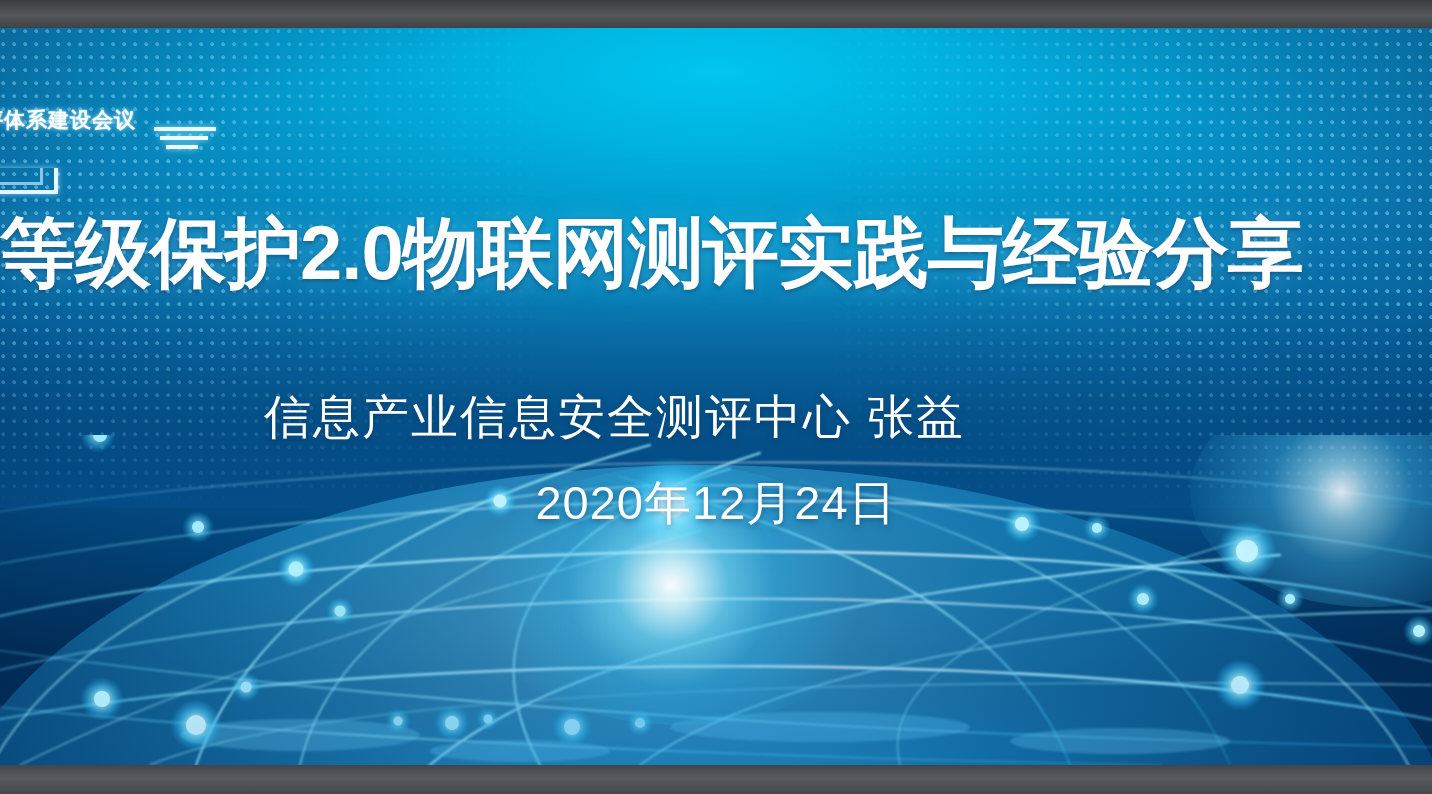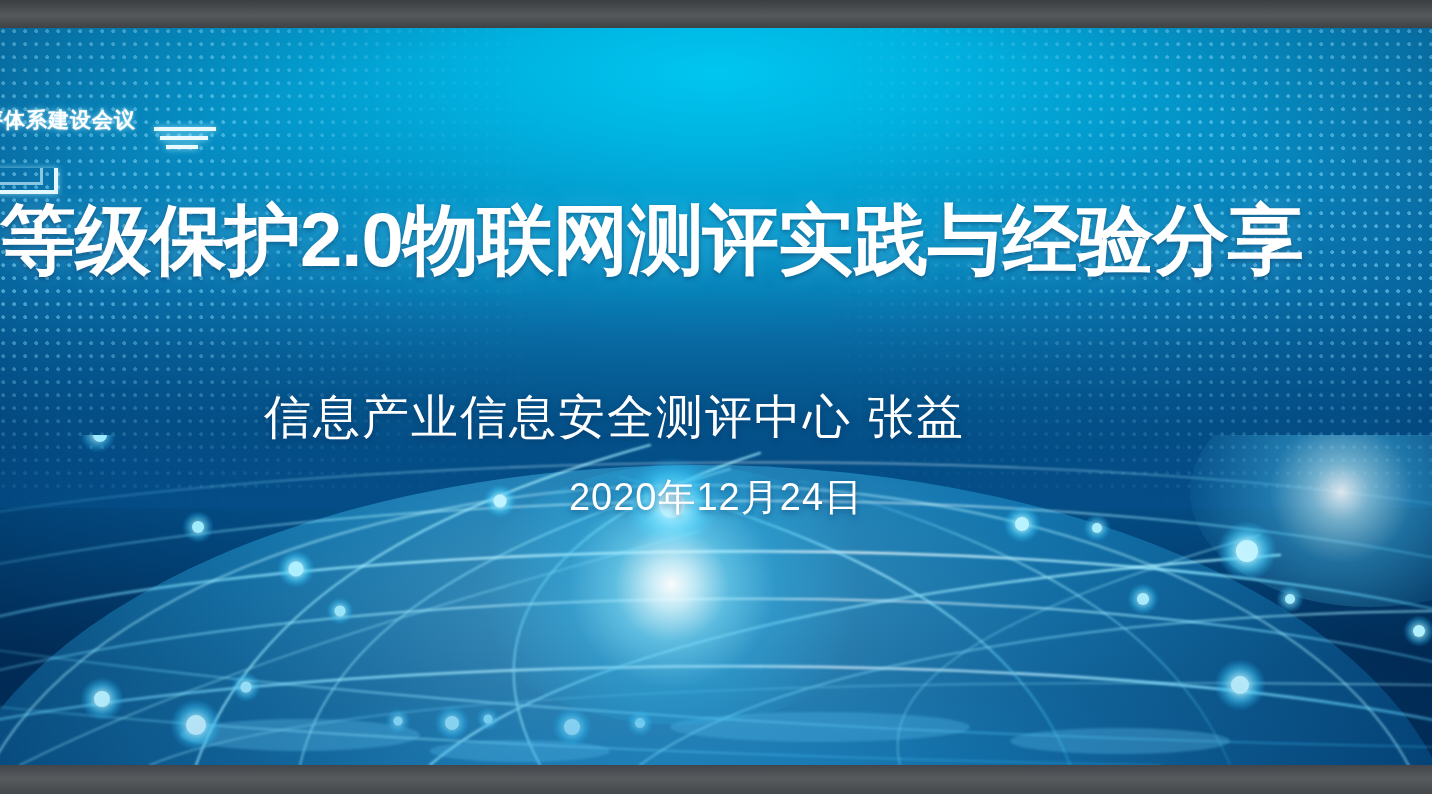--- a/index.html
+++ b/index.html
@@ -190,21 +190,21 @@
   #headline-block {
     position: absolute;
     left: 0;
     top: 0;
     width: 1432px;
     text-align: center;
   }
   #slide-title {
     position: absolute;
     left: 0;
-    top: 172px;
+    top: 185px;
     width: 1228px;
     font-size: 76px;
     font-weight: bold;
     line-height: 1.05;
     color: #ffffff;
     letter-spacing: -1px;
     white-space: nowrap;
     text-shadow: 0 2px 5px rgba(0,40,80,.45), 0 0 22px rgba(120,220,255,.35);
   }
   #slide-presenter {
@@ -216,21 +216,21 @@
     color: #ffffff;
     letter-spacing: 2px;
     white-space: nowrap;
     text-shadow: 0 2px 6px rgba(0,45,90,.5);
   }
   #slide-date {
     position: absolute;
     left: 0;
     top: 444px;
     width: 1432px;
-    font-size: 38px;
+    font-size: 47px;
     color: #ffffff;
     letter-spacing: 1px;
     white-space: nowrap;
     text-shadow: 0 2px 6px rgba(0,45,90,.5);
   }
 </style>
 </head>
 <body>
 
 <div id="stage">

